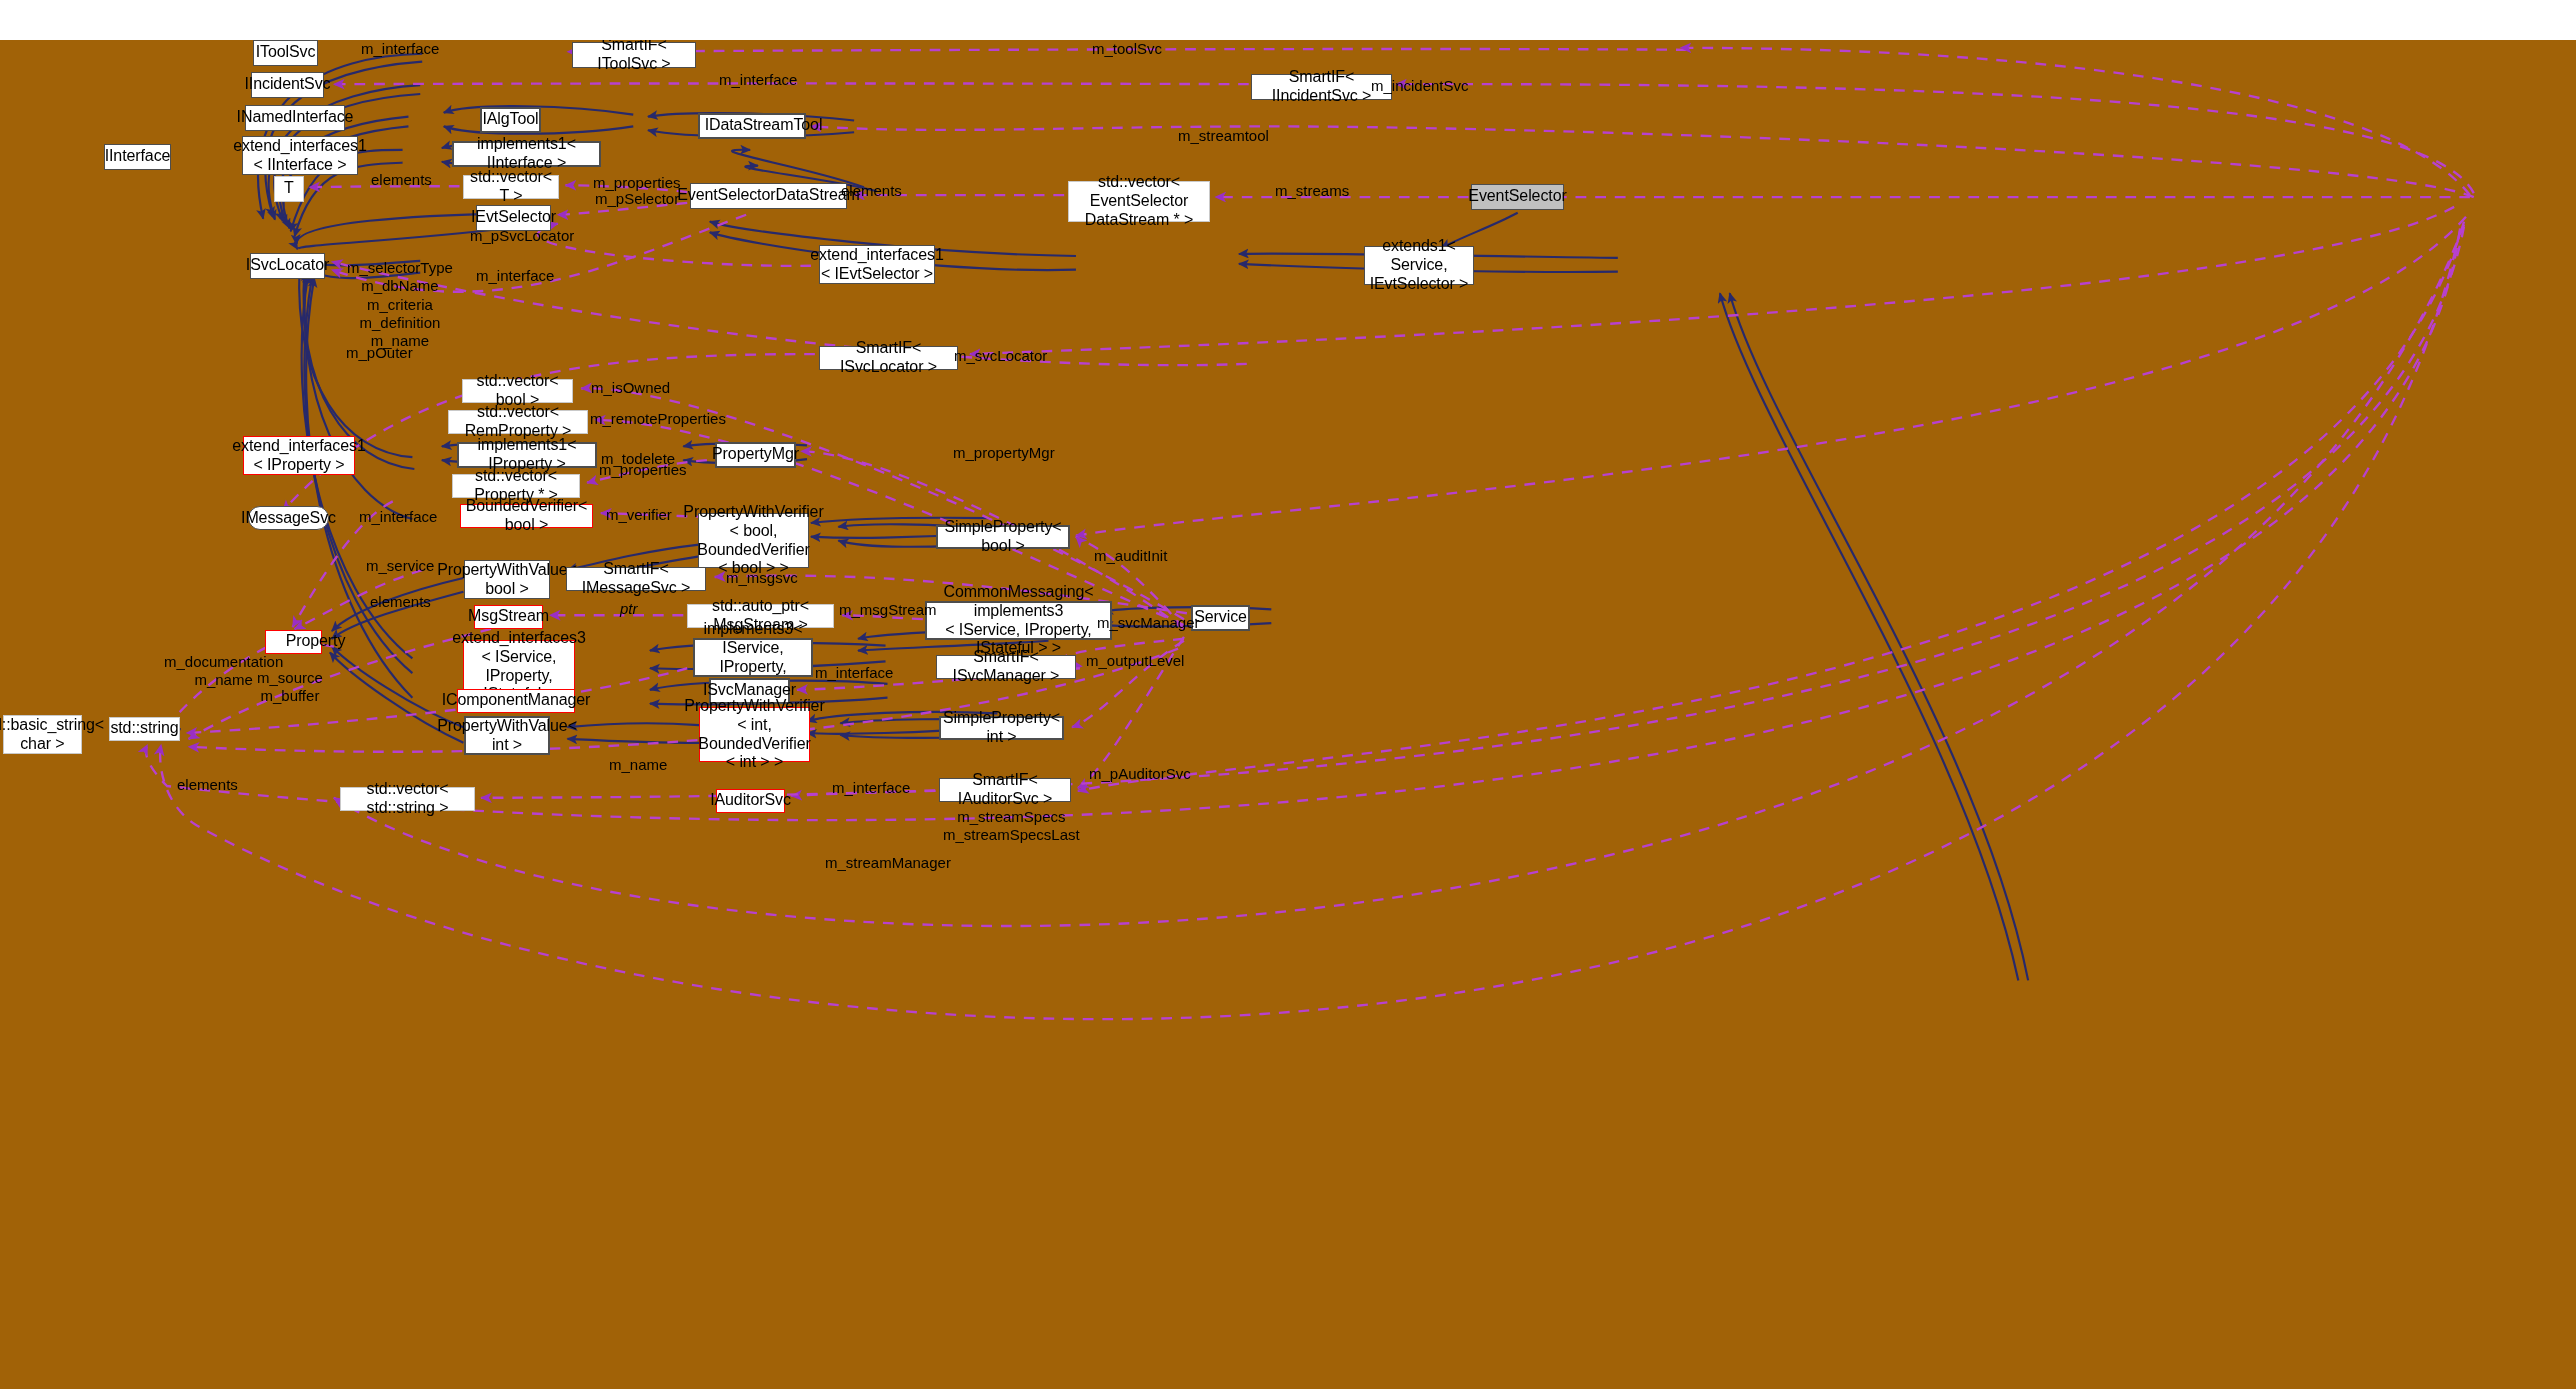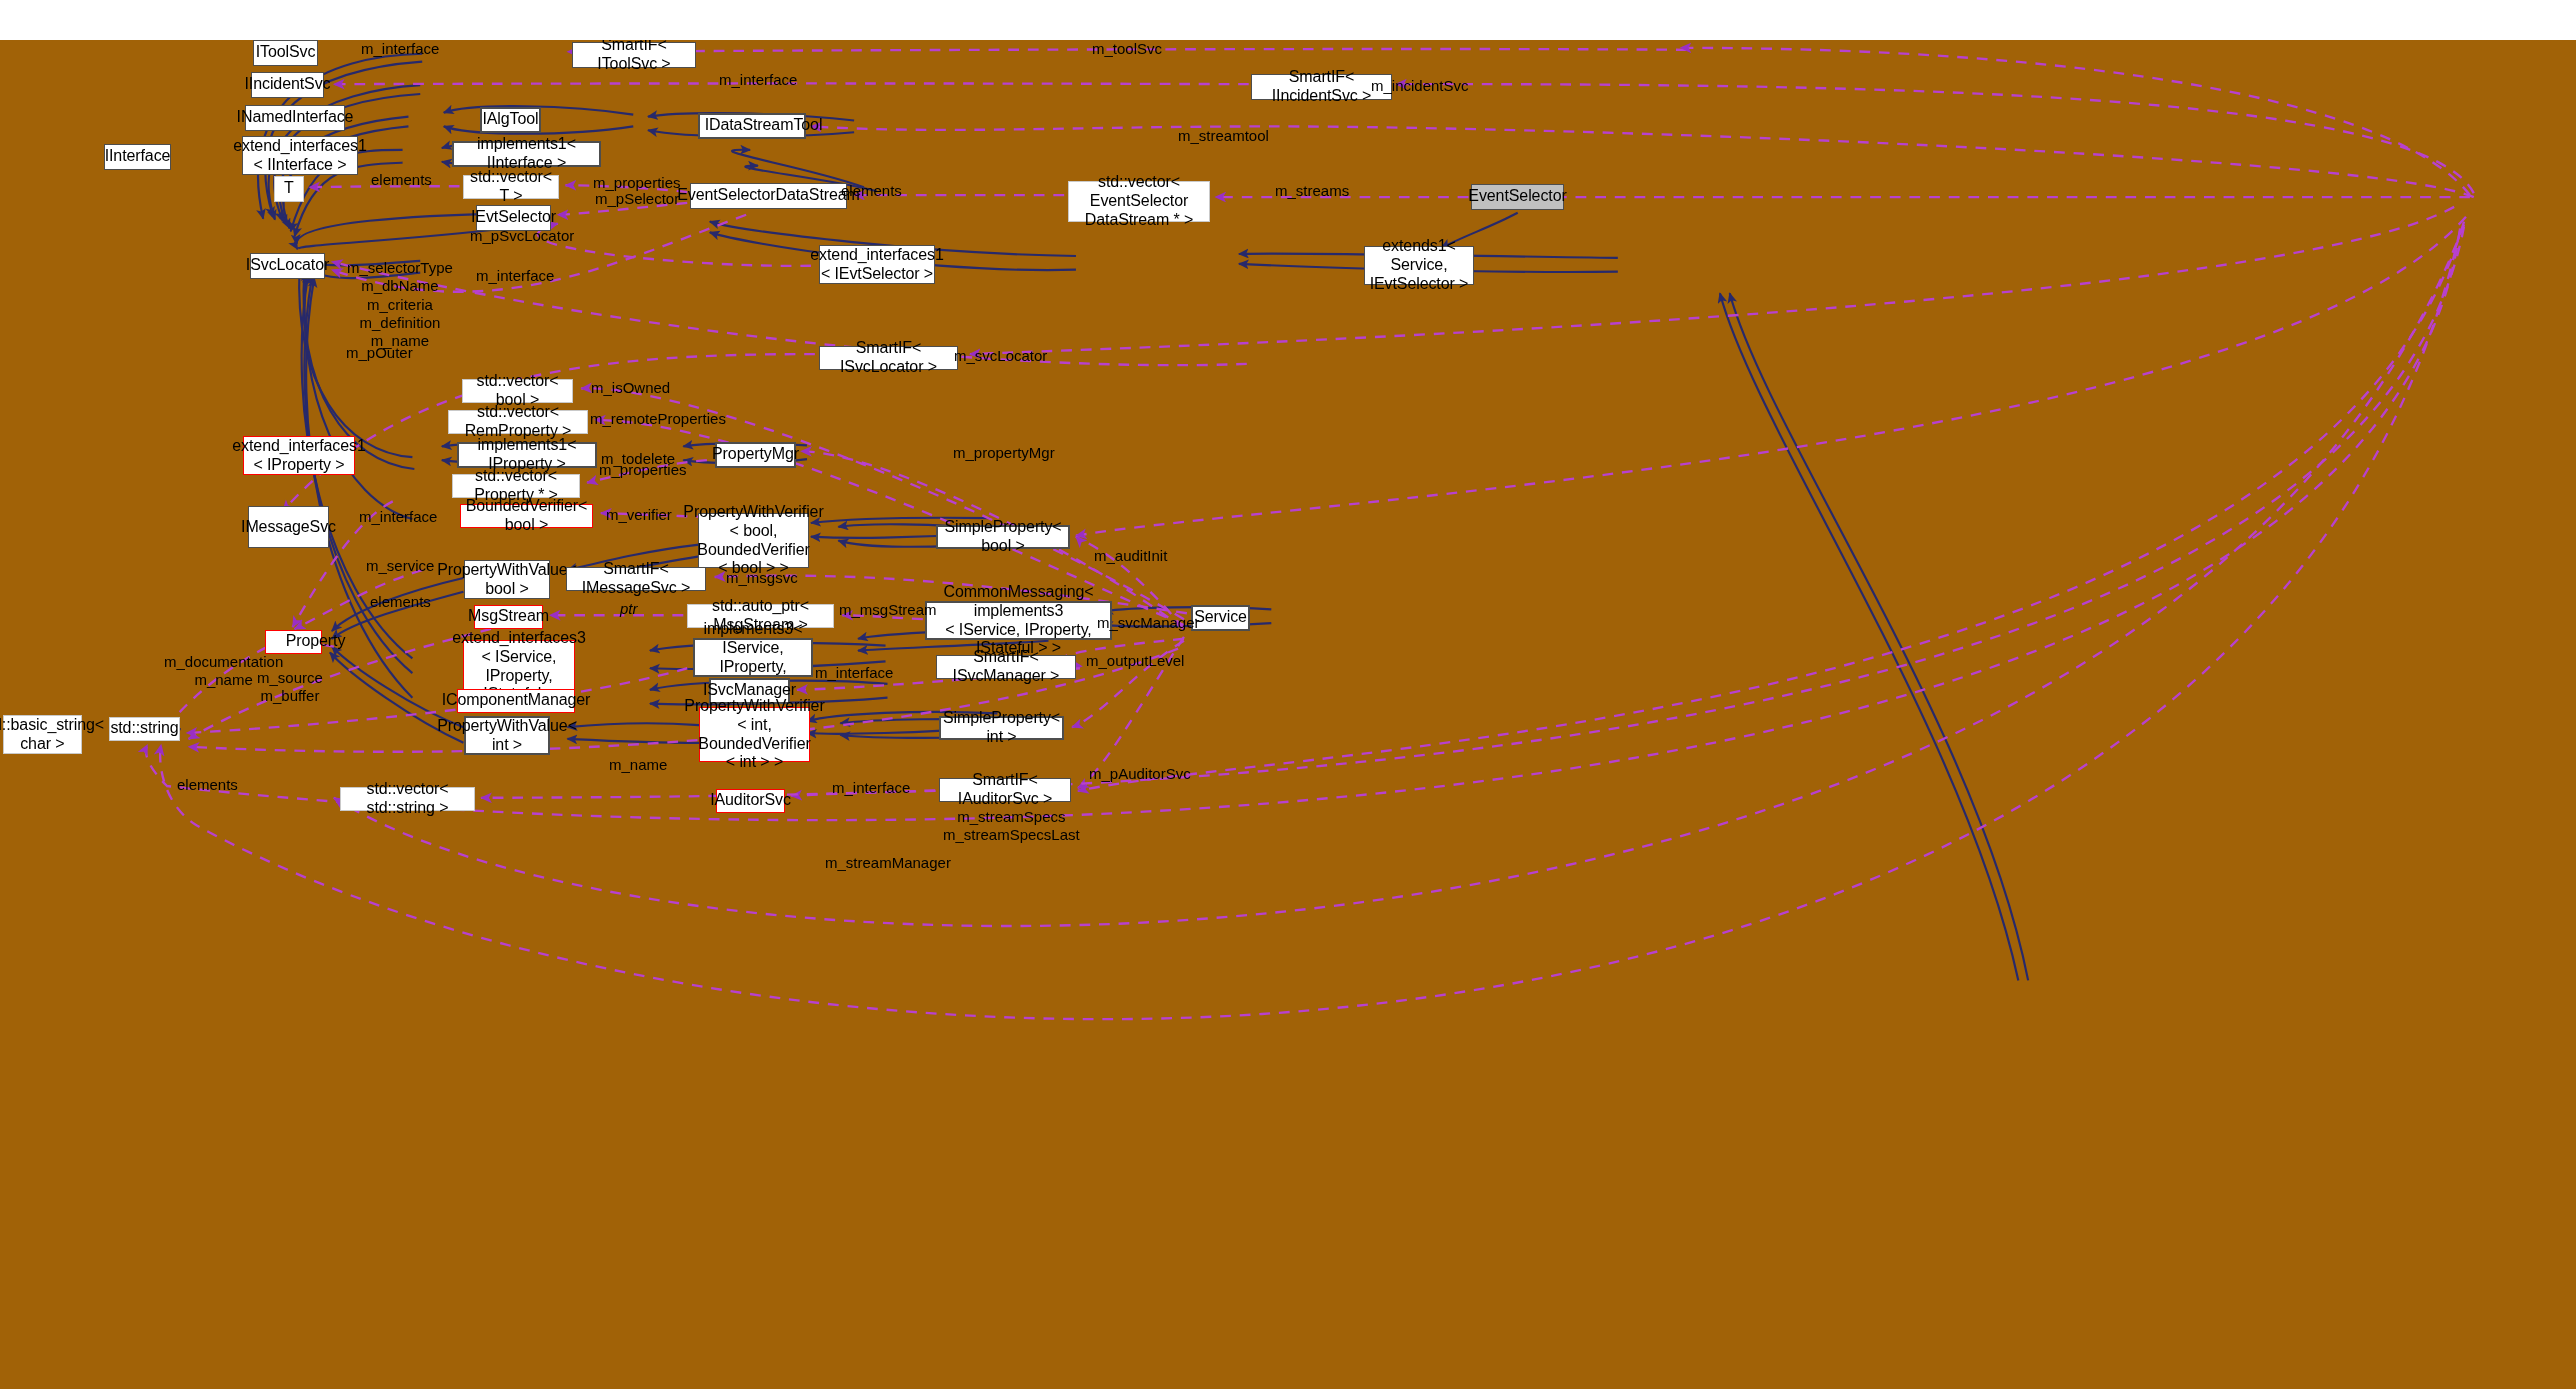--- a/index.html
+++ b/index.html
@@ -239,21 +239,21 @@
       </div>
       <div class="node-box b-thick" style="left: 457px; top: 402px; width: 140px; height: 25.5px;">
         <span>implements1&lt; IProperty &gt;</span>
       </div>
       <div class="node-box b-thick" style="left: 715px; top: 402px; width: 81px; height: 25.5px;">
         <span>PropertyMgr</span>
       </div>
       <div class="node-box b-grey" style="left: 452px; top: 434px; width: 128px; height: 23.6px;">
         <span>std::vector&lt; Property * &gt;</span>
       </div>
-      <div class="node-box b-dark" style="left: 248px; top: 466px; width: 81px; height: 42px;">
+      <div class="node-box b-dark" style="left: 248px; top: 466px; width: 81px; height: 24px; border-radius: 12px;">
         <span>IMessageSvc</span>
       </div>
       <div class="node-box b-red" style="left: 460px; top: 464px; width: 133px; height: 23.6px;">
         <span>BoundedVerifier&lt; bool &gt;</span>
       </div>
       <div class="node-box b-dark" style="left: 698px; top: 473px; width: 111px; height: 55px;">
         <span>PropertyWithVerifier<br>&lt; bool, BoundedVerifier<br>&lt; bool &gt; &gt;</span>
       </div>
       <div class="node-box b-thick" style="left: 936px; top: 485px; width: 134px; height: 23.6px;">
         <span>SimpleProperty&lt; bool &gt;</span>

